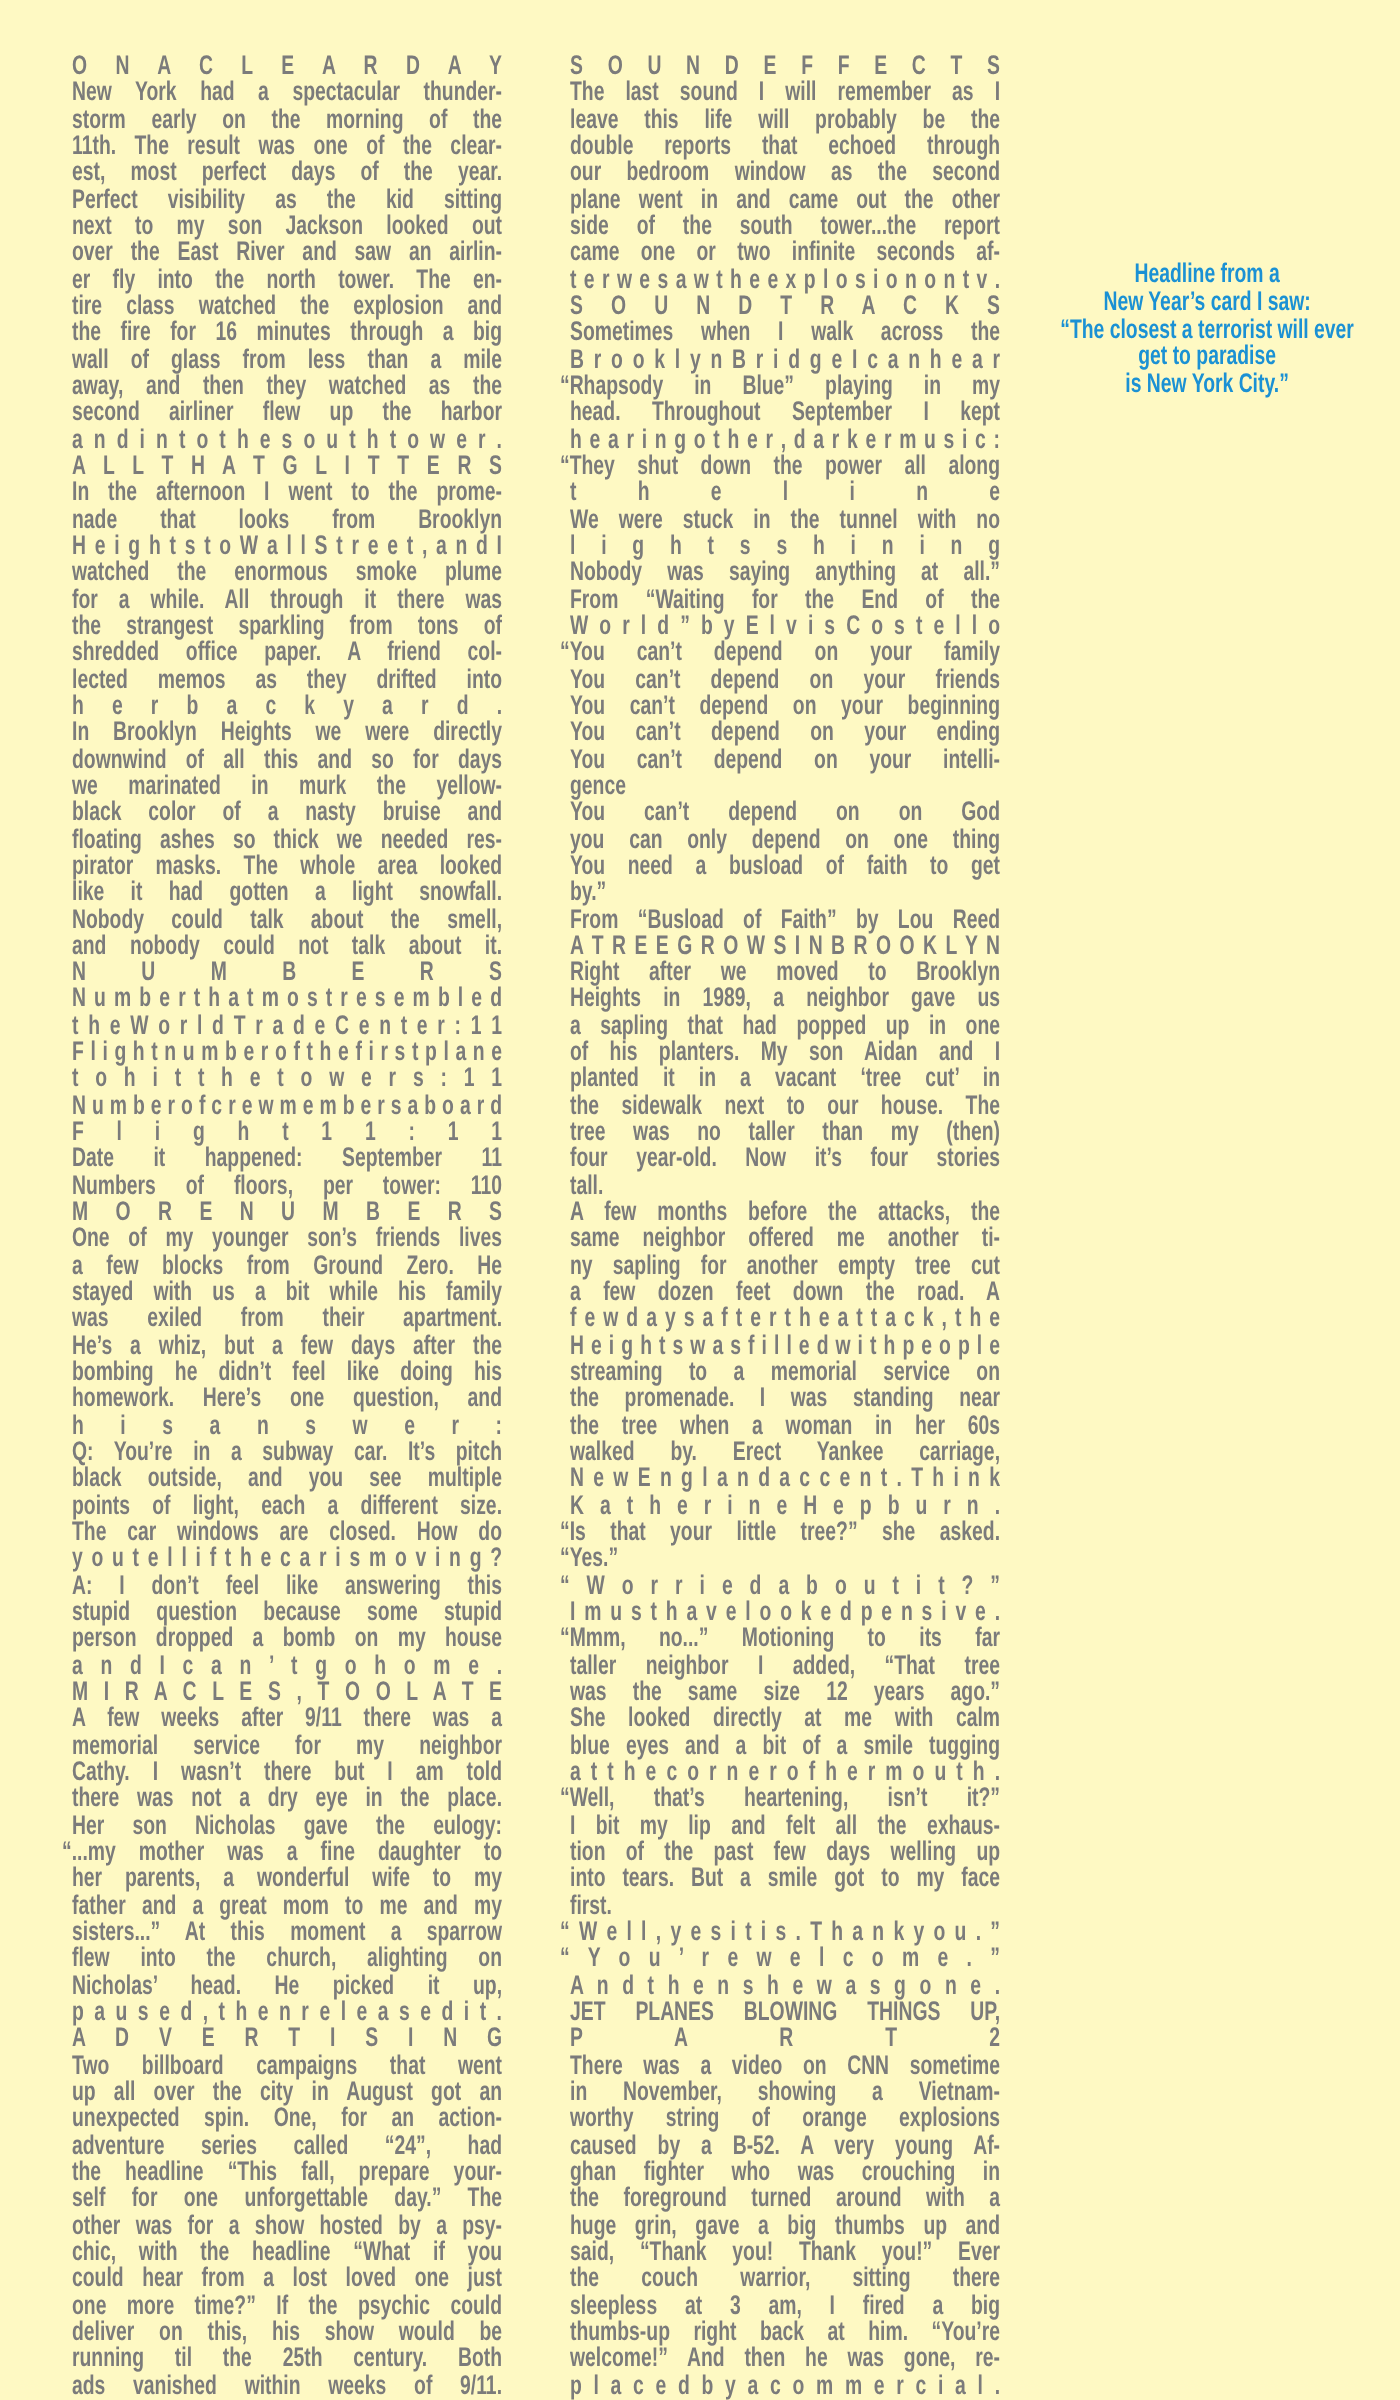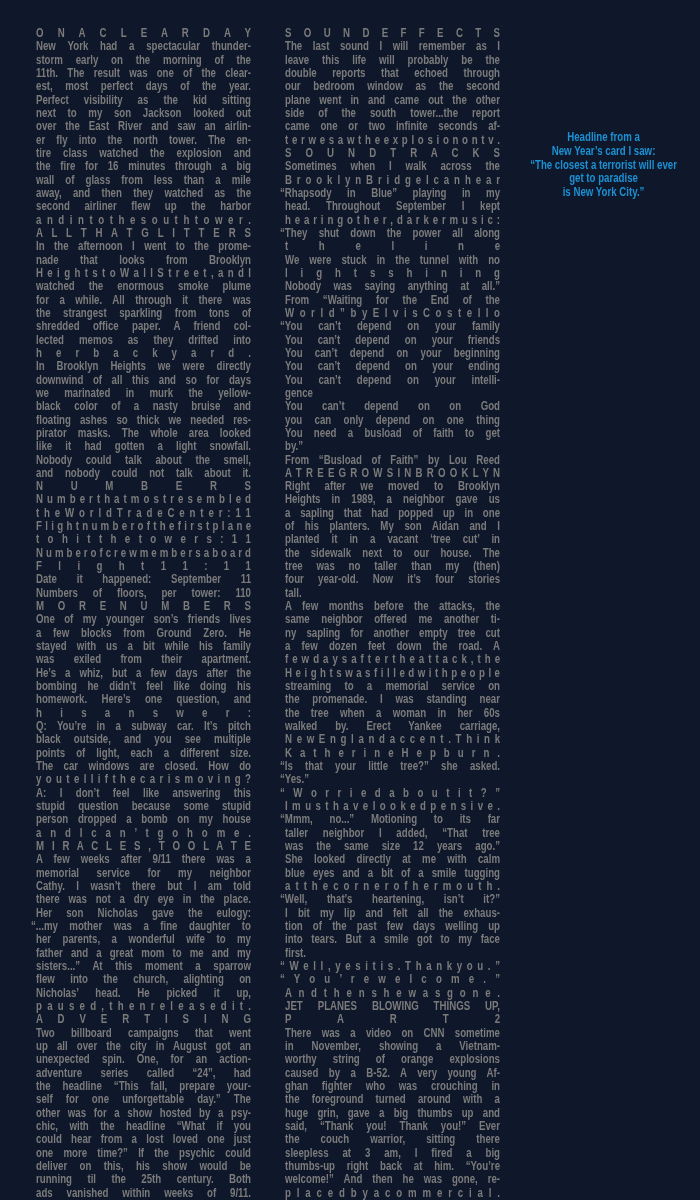--- a/index.html
+++ b/index.html
@@ -1,18 +1,18 @@
 <!DOCTYPE html>
 <html><head>
 <meta charset="utf-8">
 <style>
   * { margin:0; padding:0; box-sizing:border-box; }
   html,body { background:#ffffff; }
   .page {
-    position:relative; width:700px; height:1200px; background:#0f172a;
+    position:relative; width:700px; height:1200px; background:#fef9c3;
     overflow:hidden; font-family:"Liberation Sans","DejaVu Sans",sans-serif;
   }
   .col {
     position:absolute; top:26px; width:300px;
     transform:scaleX(0.7167); transform-origin:left top;
     font-weight:bold; font-size:13.5px; line-height:13.34px;
   }
   .col-left { left:36px; }
   .col-mid  { left:285px; }
   .ln {

